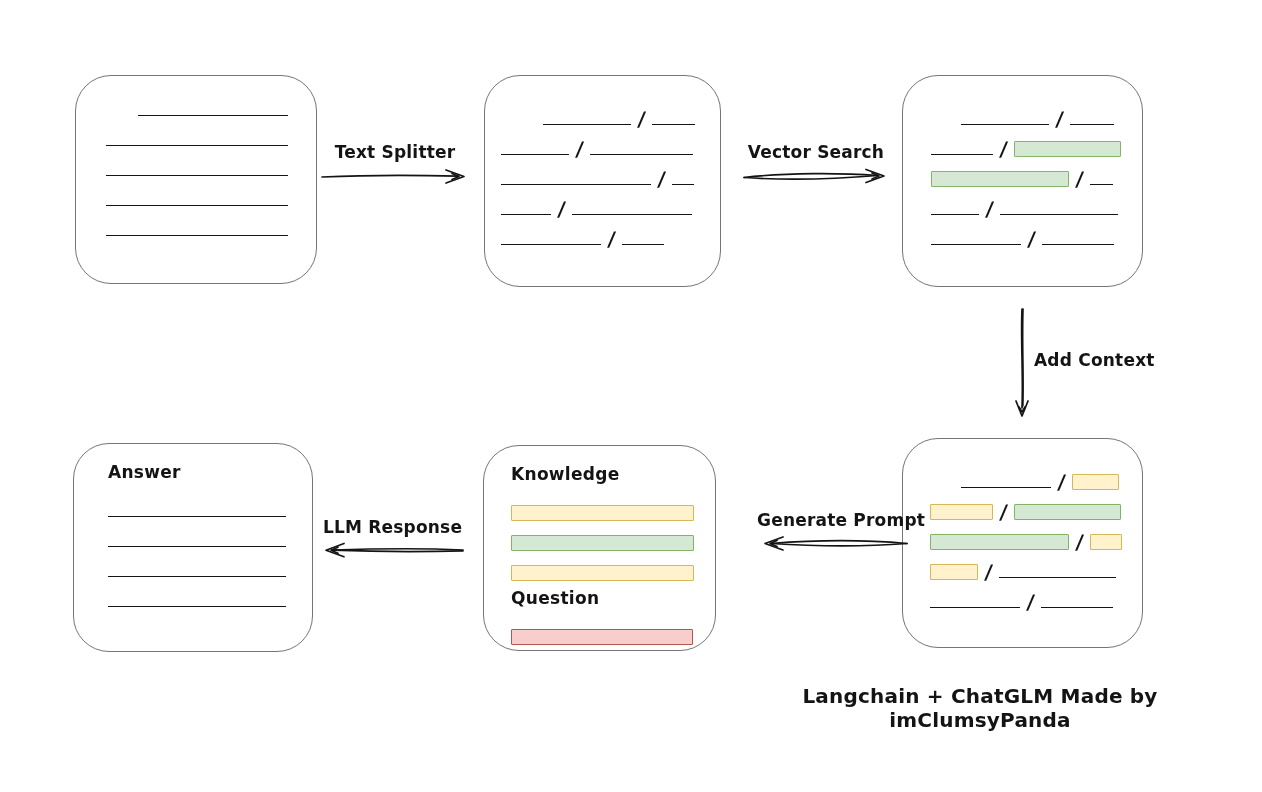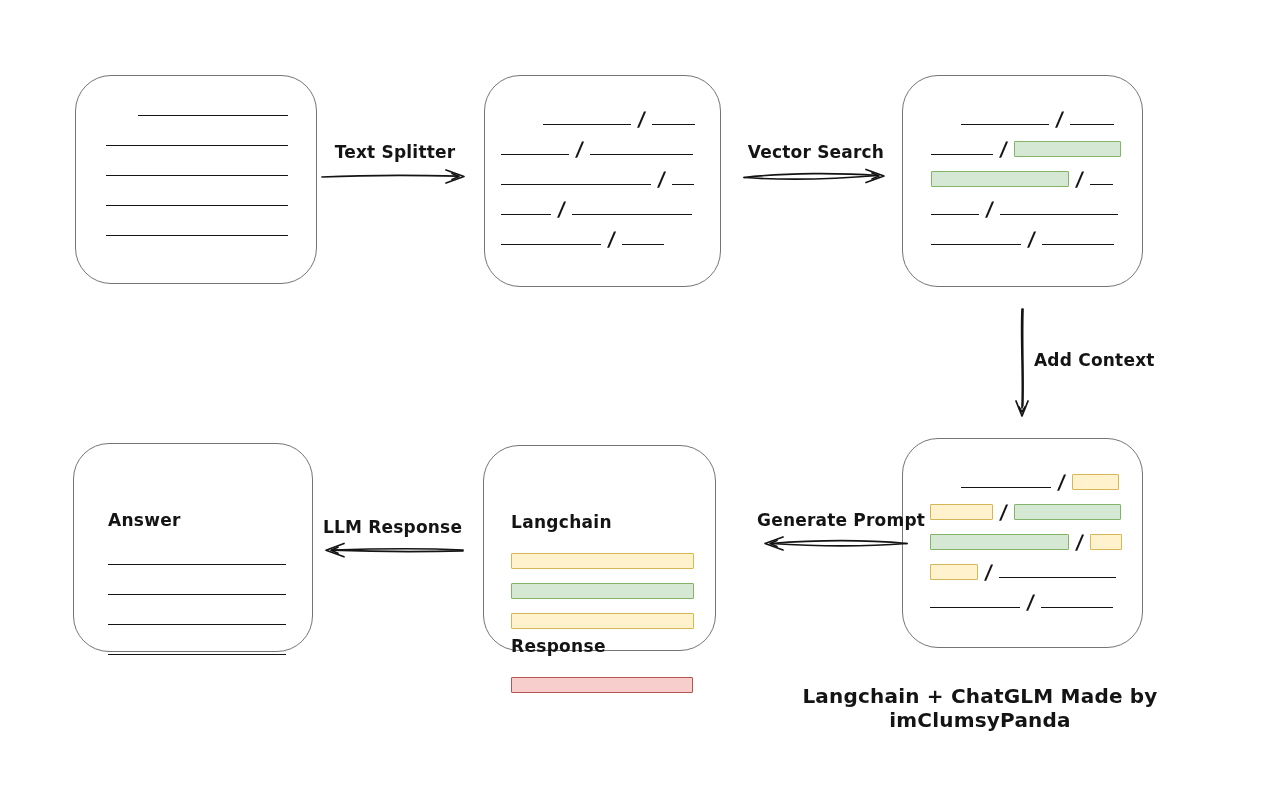--- a/index.html
+++ b/index.html
@@ -11,21 +11,21 @@
   .box{
     position:absolute;background:#fff;box-sizing:border-box;
     border:1.4px solid var(--box-border,#757575);
     border-radius:36px;
   }
   .seg-rows{display:block;}
   .seg-row{display:flex;align-items:flex-end;height:30px;}
   .seg-line{border-bottom:1.8px solid var(--ink,#141414);margin-bottom:3px;height:0;}
   .seg-chunk{height:16px;box-sizing:border-box;border:1.6px solid;border-radius:1px;margin-bottom:1px;}
   .slash{font-size:20px;font-weight:600;line-height:1;margin:0 7px -1px 7px;transform:skewX(-6deg);}
-  .box-label{font-size:17px;font-weight:600;letter-spacing:.3px;margin-top:48px;}
+  .box-label{font-size:17px;font-weight:600;letter-spacing:.3px;}
   .arrow{position:absolute;}
   .arrow-label{font-size:17px;font-weight:600;letter-spacing:.2px;text-align:center;white-space:nowrap;}
   .arrow svg{display:block;}
   .arrow svg path{stroke:var(--ink,#141414);stroke-width:1.7;fill:none;stroke-linecap:round;stroke-linejoin:round;}
   .footer-credit{
     position:absolute;left:770px;top:684px;width:420px;text-align:center;
     font-size:20px;font-weight:600;letter-spacing:.2px;
   }
   
   .box-document{left:75px;top:75px;width:242px;height:209px;padding:13px 0 0 30px;}
@@ -155,33 +155,33 @@
         </div>
         <div class="seg-row">
           <div class="seg-line" style="width: 90px;"></div>
           <span class="slash">/</span>
           <div class="seg-line" style="width: 72px;"></div>
         </div>
       </div>
   </div>
 
   <div class="box box-prompt">
-    <div class="box-label">Langchain</div>
+    <div class="box-label">Knowledge</div>
     <div class="seg-rows">
         <div class="seg-row">
           <div class="seg-chunk" style="width: 183px; background: rgb(255, 242, 204); border-color: rgb(214, 182, 86);"></div>
         </div>
         <div class="seg-row">
           <div class="seg-chunk" style="width: 183px; background: rgb(213, 232, 212); border-color: rgb(130, 179, 102);"></div>
         </div>
         <div class="seg-row">
           <div class="seg-chunk" style="width: 183px; background: rgb(255, 242, 204); border-color: rgb(214, 182, 86);"></div>
         </div>
       </div>
-    <div class="box-label q-label">Response</div>
+    <div class="box-label q-label">Question</div>
     <div class="seg-rows">
         <div class="seg-row">
           <div class="seg-chunk" style="width: 182px; background: rgb(248, 206, 204); border-color: rgb(184, 84, 80);"></div>
         </div>
       </div>
   </div>
 
   <div class="box box-answer">
     <div class="box-label">Answer</div>
     <div class="seg-rows">

